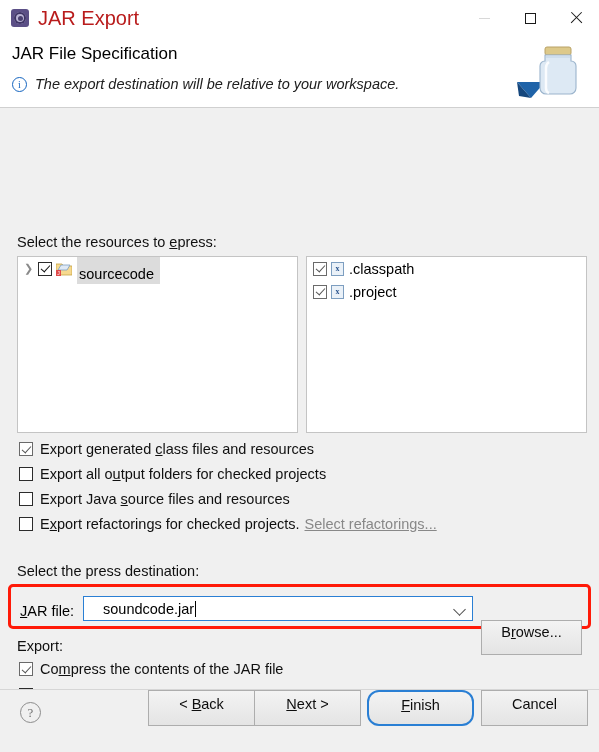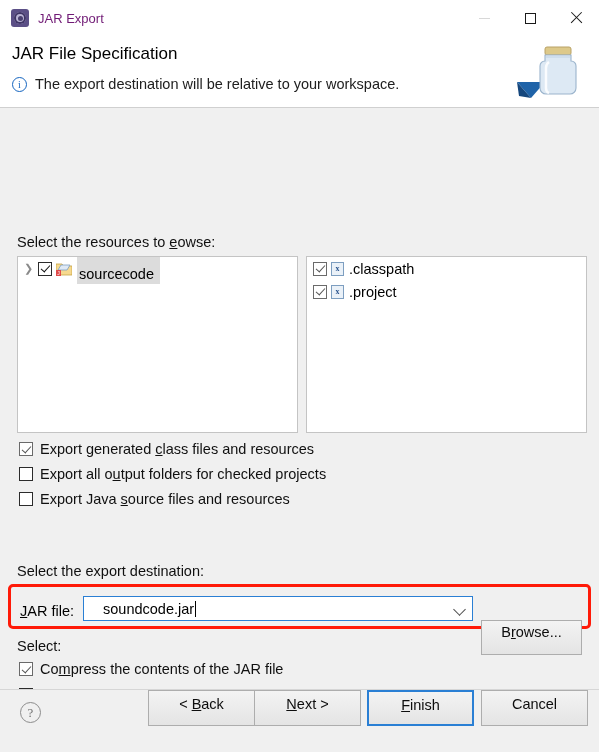--- a/index.html
+++ b/index.html
@@ -46,22 +46,22 @@
   .title-icon::after {
     content: "";
     position: absolute;
     left: 6.5px; top: 6.5px;
     width: 5px; height: 5px;
     border-radius: 50%;
     background: #4a4070;
   }
   .title-text {
     margin-left: 9px;
-    font-size: 13px;
-    color: #701a75;
+    font-size: 20px;
+    color: #b91c1c;
     white-space: nowrap;
   }
   .winbtns {
     position: absolute;
     right: 0; top: 0;
     height: 36px;
     display: flex;
     align-items: center;
   }
   .winbtn {
@@ -112,20 +112,21 @@
     font-size: 17px;
     color: #000;
   }
   .header-desc {
     position: absolute;
     left: 35px;
     top: 40px;
     font-size: 14.5px;
     color: #202020;
     white-space: nowrap;
+    font-style: italic;
   }
   .info-icon {
     position: absolute;
     left: 12px;
     top: 41px;
     width: 15px;
     height: 15px;
     border-radius: 50%;
     border: 1.2px solid #1565c0;
     box-sizing: border-box;
@@ -381,21 +382,21 @@
     <rect x="30" y="9" width="26" height="8" rx="2" fill="#ddc98a" stroke="#b9a266" stroke-width="1"></rect>
     <path d="M30 17 h26 v6 a5 5 0 0 1 5 5 v22 a6 6 0 0 1 -6 6 h-24 a6 6 0 0 1 -6 -6 v-22 a5 5 0 0 1 5 -5 z" fill="#dde9f4" stroke="#9bb4cc" stroke-width="1.1"></path>
     <path d="M34 24 q-3 2 -3 6 v20 q0 4 3 5" fill="none" stroke="#ffffff" stroke-width="2.5" opacity="0.85"></path>
     <rect x="31" y="17" width="24" height="3" fill="#c9d9e8" opacity="0.7"></rect>
   </svg>
 </div>
 
 <div class="body-area">
 
   <div class="sec-label" style="left:17px; top:126px;">
-    <span>Select the resources to </span><span class="u">e</span><span>owse:</span>
+    <span>Select the resources to </span><span class="u">e</span><span>press:</span>
   </div>
 
   <div class="listbox" id="tree-left">
     <div class="tree-row selected">
       <span class="expander">❯</span>
       <span class="cb checked"></span>
       <svg class="icon-proj" viewBox="0 0 16 14">
         <path d="M0 2 h6 l1.6 2 H16 v9 H0 z" fill="#f6d98f" stroke="#c9a545" stroke-width="0.8"></path>
         <path d="M5 3 l9 0 -3 5 -9 0 z" fill="#dfe9f5" stroke="#7d9ec0" stroke-width="0.8"></path>
         <rect x="0" y="8" width="5" height="6" fill="#e04a4a"></rect>
@@ -423,40 +424,45 @@
     <span><span>Export generated </span><span class="u">c</span><span>lass files and resources</span></span>
   </div>
   <div class="optrow" style="left:19px; top:383px;">
     <span class="cb"></span>
     <span><span>Export Java </span><span class="u">s</span><span>ource files and resources</span></span>
   </div>
   <div class="optrow" style="left:19px; top:358px;">
     <span class="cb"></span>
     <span><span>Export all o</span><span class="u">u</span><span>tput folders for checked projects</span></span>
   </div>
-
-  <div class="sec-label" style="left:17px; top:455px;">Select the export destination:</div>
+  <div class="optrow" style="left:19px; top:408px;">
+    <span class="cb"></span>
+    <span><span>E</span><span class="u">x</span><span>port refactorings for checked projects.</span></span>
+    <span class="link-disabled">Select refactorings...</span>
+  </div>
+
+  <div class="sec-label" style="left:17px; top:455px;">Select the press destination:</div>
 
   <div class="redbox"></div>
 
   <div class="jarfile-label">
     <span class="u">J</span><span>AR file:</span>
   </div>
 
   <div class="combo">
     <span class="combo-text" placeholder="">soundcode.jar</span>
       <span class="caret"></span>
     <span class="combo-arrow"></span>
   </div>
 
   <div class="btn" id="browse-button">
     <span>B</span><span class="u">r</span><span>owse...</span>
   </div>
 
-  <div class="sec-label" style="left:17px; top:530px;">Select:</div>
+  <div class="sec-label" style="left:17px; top:530px;">Export:</div>
 
   <div class="optrow" style="left:19px; top:553px;">
     <span class="cb checked dim"></span>
     <span><span>Co</span><span class="u">m</span><span>press the contents of the JAR file</span></span>
   </div>
   <div class="optrow" style="left:19px; top:579px;">
     <span class="cb"></span>
     <span><span>A</span><span class="u">d</span><span>d directory entries</span></span>
   </div>
   <div class="optrow" style="left:19px; top:604px;">
@@ -467,20 +473,20 @@
 
 <div class="footer">
   <div class="help-icon">?</div>
   <div class="footer-btns">
     <div class="btn" style="left:148px;">
       <span>&lt; </span><span class="u">B</span><span>ack</span>
     </div>
     <div class="btn" style="left:254px;">
       <span></span><span class="u">N</span><span>ext &gt;</span>
     </div>
-    <div class="btn default-btn" style="left:367px;">
+    <div class="btn default-btn" style="left:367px;border-radius:12px;">
       <span></span><span class="u">F</span><span>inish</span>
     </div>
     <div class="btn" style="left:481px;">
       <span>Cancel</span><span class="u"></span><span></span>
     </div>
   </div>
 </div>
 
 </body></html>

